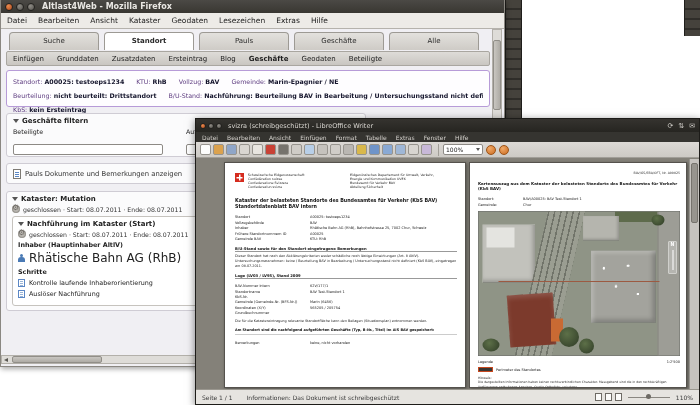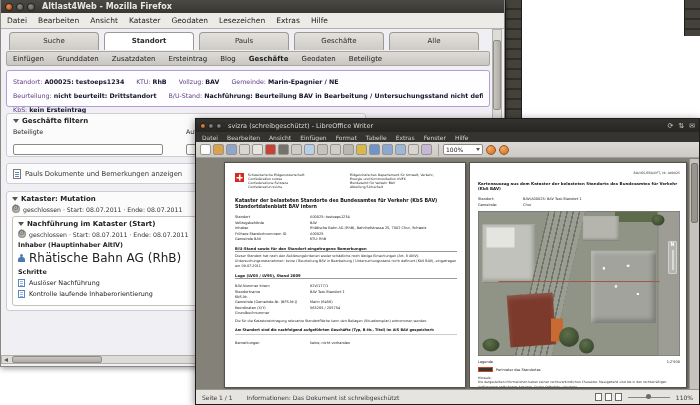--- a/index.html
+++ b/index.html
@@ -274,27 +274,27 @@
           <div class="blabel">Inhaber (Hauptinhaber AltlV)</div>
           <div class="personrow">
             <span class="personicon"></span>
             <span class="ptext">Rhätische Bahn AG (RhB)</span>
           </div>
           <div class="blabel">Schritte</div>
           <div>
 
               <div class="steprow">
                 <span class="chkicon"></span>
-                <span class="steptext">Auslöser Nachführung</span>
+                <span class="steptext">Kontrolle laufende Inhaberorientierung</span>
                 <span class="greencheck">✓</span>
               </div>
 
               <div class="steprow">
                 <span class="chkicon"></span>
-                <span class="steptext">Kontrolle laufende Inhaberorientierung</span>
+                <span class="steptext">Auslöser Nachführung</span>
                 <span class="greencheck">✓</span>
               </div>
             </div>
         </div>
       </div>
 
       <div class="ffvscroll">
           <div class="ffvthumb"></div>
         </div>
       <div class="ffhscroll">

